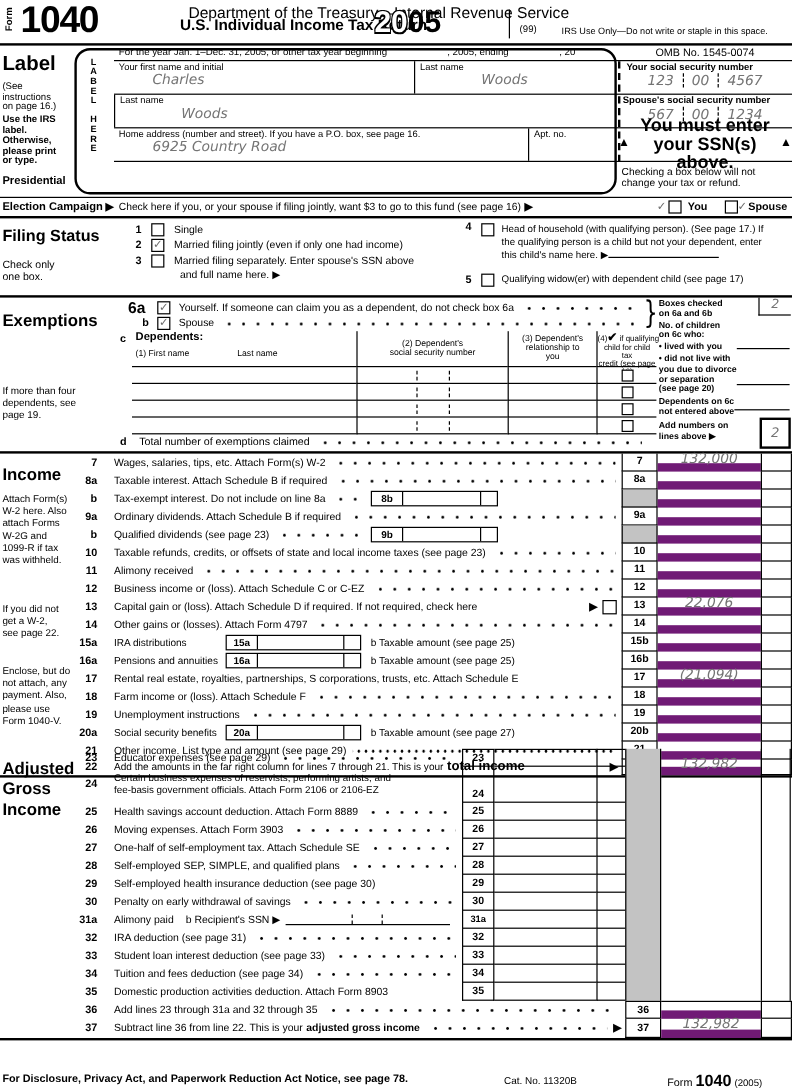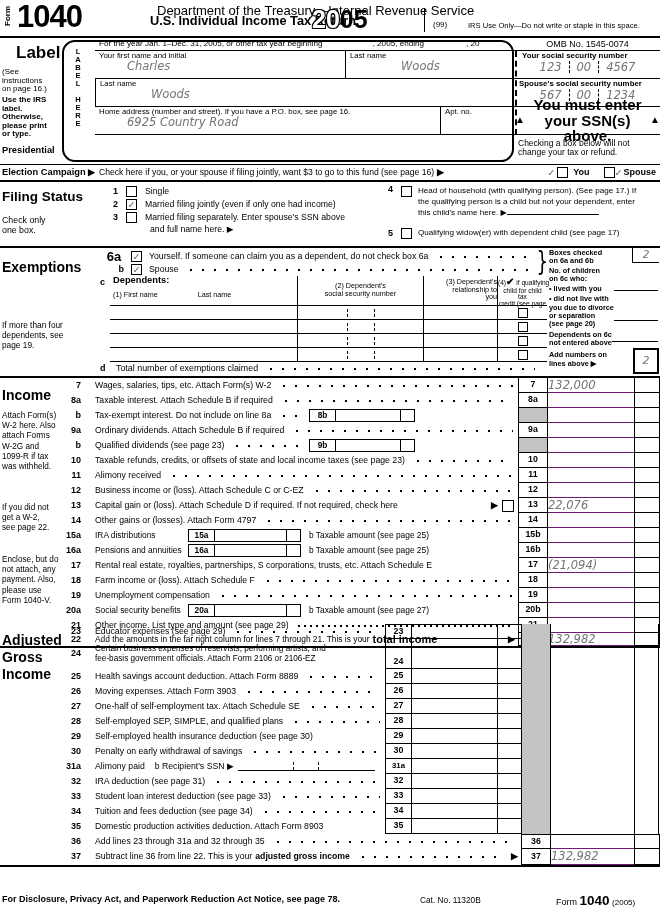--- a/index.html
+++ b/index.html
@@ -16,21 +16,21 @@
   
   .dots{flex:1;align-self:stretch;min-width:6px;margin:0 5px 0 5px;background-image:radial-gradient(circle,#000 1px,transparent 1.25px);background-size:12px 12px;background-repeat:repeat-x;background-position:2px 55%}
   .dots.dense{background-size:6px 12px}
   
   .irow{display:flex;align-items:center;height:15px}
   .lnum{width:88px;padding-right:7px;text-align:right;font-weight:bold;font-size:9px;flex:none}
   .imain{flex:1;display:flex;align-items:center;height:100%;min-width:0;padding-left:7px}
   .lab{font-size:8.7px;white-space:nowrap;flex:none}
   .rn{width:30px;flex:none;height:100%;border-left:1px solid #000;border-right:1px solid #000;border-bottom:1px solid #000;display:flex;align-items:center;justify-content:center;font-weight:bold;font-size:8.8px}
   .rn.gray{background:#c3c3c3}
-  .ra{width:86px;flex:none;height:100%;border-bottom:1px solid #701a75;display:flex;align-items:center;justify-content:flex-start}
+  .ra{width:86px;flex:none;height:100%;border-bottom:7px solid #701a75;display:flex;align-items:center;justify-content:center}
   .rc{width:26px;flex:none;height:100%;border-left:1px solid #000;border-right:1px solid #000;border-bottom:1px solid #000}
   .bt{border-top:1px solid #000}
   
   .ib{display:flex;height:13px;border:1px solid #000;flex:none;background:#fff}
   .ibn{width:26px;border-right:1px solid #000;display:flex;align-items:center;justify-content:center;font-weight:bold;font-size:8.3px}
   .iba{width:64px}
   .ibc{width:14px;border-left:1px solid #000}
   .ib2 .iba{width:71px}
   .sp103{width:103px;flex:none}
   
@@ -61,21 +61,21 @@
   <span class="abs nw b" style="left:150px;top:14px;font-size:12.8px">U.S. Individual Income Tax Return</span>
   <span class="abs b" style="left:312px;top:6px;font-size:25px">
     <span style="color:#fff;text-shadow:-1px -1px 0 #000,1px -1px 0 #000,-1px 1px 0 #000,1px 1px 0 #000">20</span><span>05</span>
   </span>
   <span class="abs" style="left:424px;top:8px;height:24px;border-left:1px solid #000"></span>
   <span class="abs" style="left:433px;top:21px;font-size:8px">(99)</span>
   <span class="abs nw" style="left:468px;top:22px;font-size:7.6px">IRS Use Only—Do not write or staple in this space.</span>
 </div>
 
 <div class="sec" style="top:38px;height:126px">
-  <span class="abs b" style="left:16px;top:6px;font-size:17px">Label</span>
+  <span class="abs b" style="left:2px;top:6px;font-size:17px">Label</span>
   <div class="side" style="top:30px;font-size:8px;line-height:8.6px">
     <div>(See</div>
       <div>instructions</div>
       <div>on page 16.)</div>
   </div>
   <div class="side b" style="top:58px;font-size:8px;line-height:8.6px">
     <div>Use the IRS</div>
       <div>label.</div>
       <div>Otherwise,</div>
       <div>please print</div>
@@ -257,21 +257,21 @@
         <div class="b" style="font-size:9.3px">Dependents:</div>
         <div style="font-size:7.2px;margin-top:5px;display:flex">
             <span>(1) First name</span>
             <span style="margin-left:40px">Last name</span>
           </div>
       </div>
       <div style="width:126px;border-left:1px solid #000;border-bottom:1px solid #000;text-align:center;font-size:7.2px;padding-top:6px">
         <div>(2) Dependent's</div>
           <div>social security number</div>
       </div>
-      <div style="width:74px;border-left:1px solid #000;border-bottom:1px solid #000;text-align:right;font-size:7.2px;padding-top:2px">
+      <div style="width:74px;border-left:1px solid #000;border-bottom:1px solid #000;text-align:center;font-size:7.2px;padding-top:2px">
         <div>(3) Dependent's</div>
           <div>relationship to</div>
           <div>you</div>
       </div>
       <div style="width:50px;border-left:1px solid #000;border-bottom:1px solid #000;text-align:center;font-size:6.6px;padding-top:1px">
         <div class="nw"><span>(4)</span><span class="b" style="font-size:10px">✔</span> <span>if qualifying</span></div>
         <div>child for child tax</div>
           <div>credit (see page 19)</div>
       </div>
     </div>
@@ -539,21 +539,21 @@
           <span class="lab">Farm income or (loss). Attach Schedule F</span>
           <span class="dots"></span>
         </div>
       <span class="rn">18</span>
       <span class="ra"></span>
         <span class="rc"></span>
     </div>
     <div class="irow">
       <span class="lnum">19</span>
       <div class="imain">
-          <span class="lab">Unemployment compensation</span>
+          <span class="lab">Unemployment instructions</span>
           <span class="dots"></span>
         </div>
       <span class="rn">19</span>
       <span class="ra"></span>
         <span class="rc"></span>
     </div>
     <div class="irow">
       <span class="lnum">20a</span>
       <div class="imain">
         <span class="lab" style="width:93px;font-size:8.4px">Social security benefits</span>

